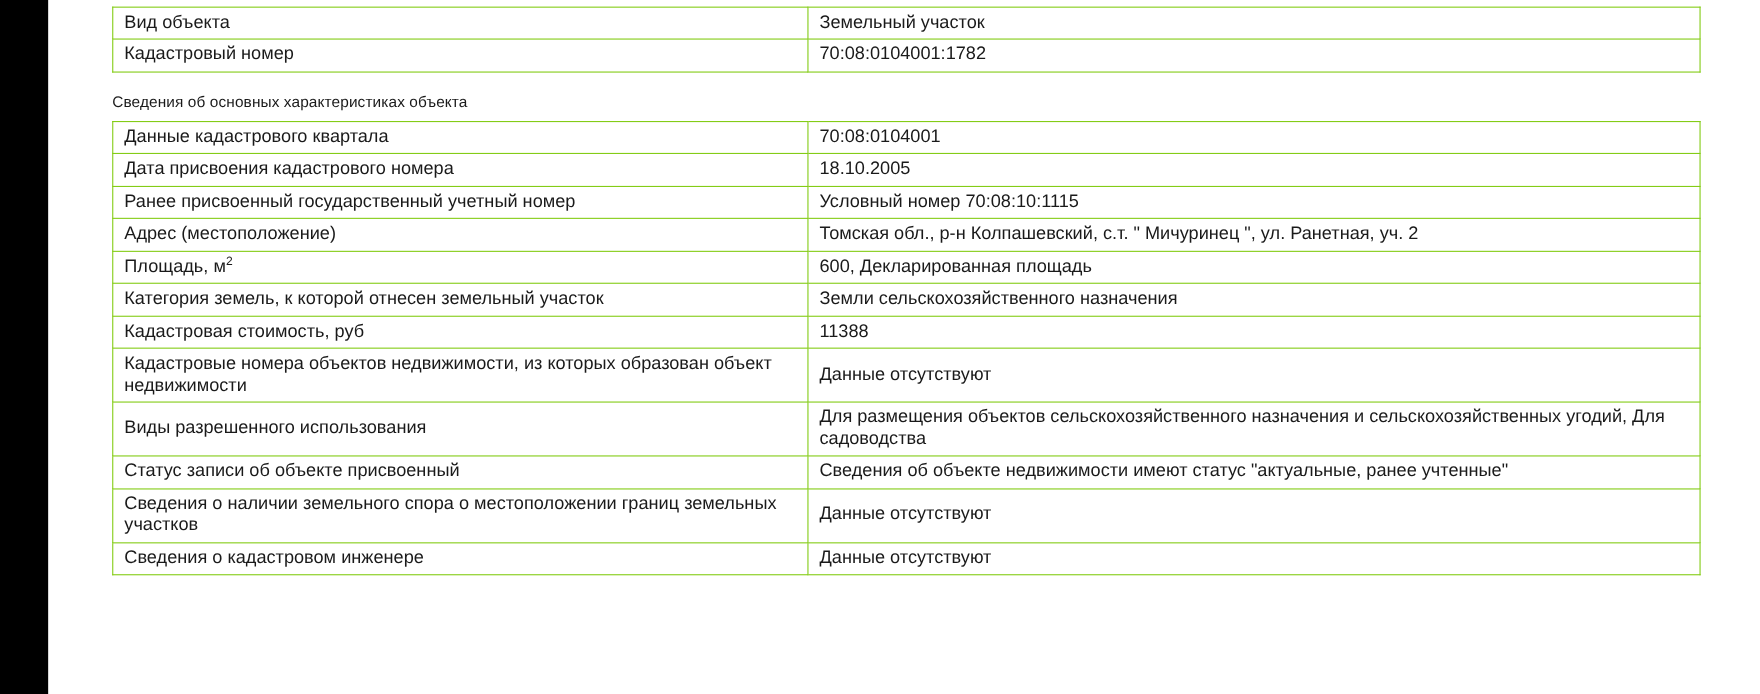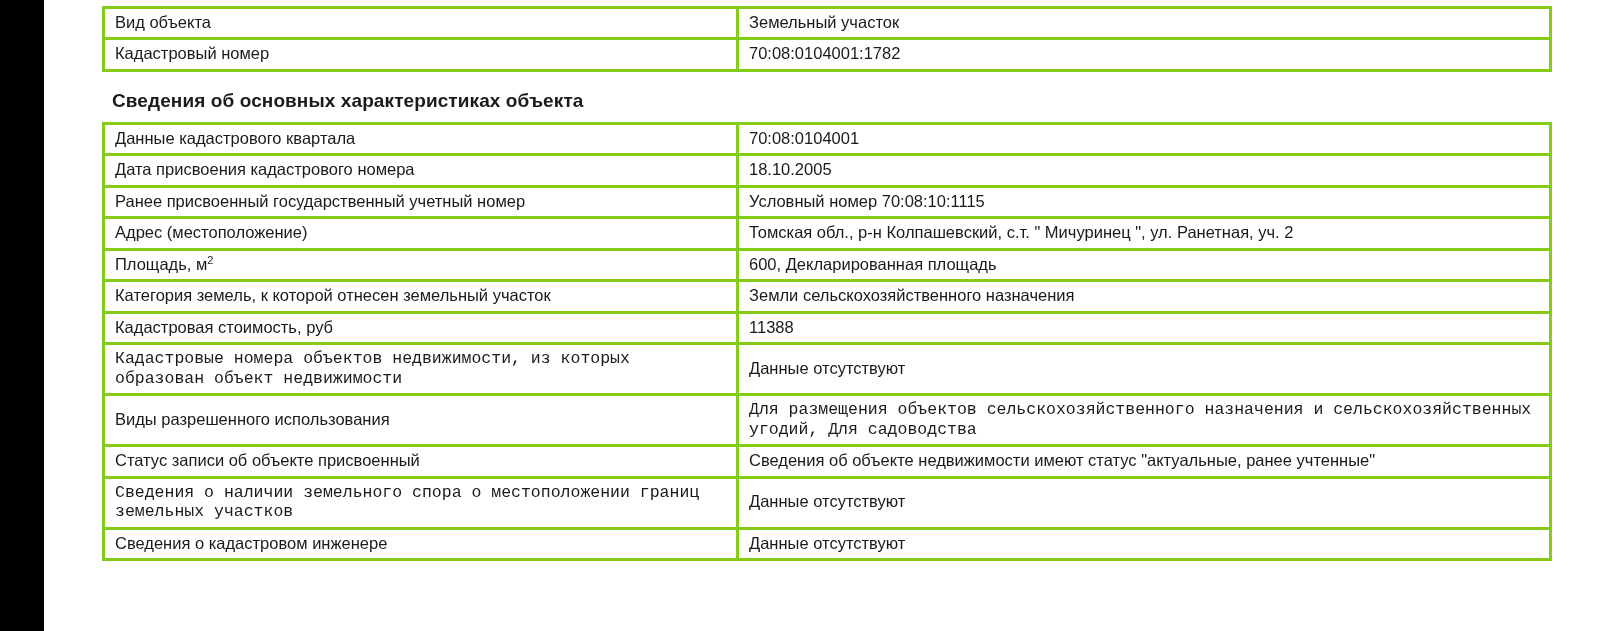--- a/index.html
+++ b/index.html
@@ -40,47 +40,46 @@
   .doc-inner {
     padding: 6px 47px 0 58px;
     box-sizing: border-box;
   }
   table.kv {
     border-collapse: collapse;
     width: 1407px;
     table-layout: fixed;
   }
   table.kv td {
-    border: 3px solid #84cc16;
+    border: 1px solid #84cc16;
     padding: 4px 8px 5px 10px;
     font-size: 16.5px;
     line-height: 1.18;
     vertical-align: middle;
     background: #ffffff;
   }
   table.kv td.k {
     width: 613px;
   }
   table.kv td.v {
     width: 792px;
   }
   .section-title {
-    font-size: 19px;
-    font-weight: bold;
-    margin: 18px 0 10px 10px;
+    font-size: 14px;
+    font-weight: normal;
+    margin: 18px 0 10px 0;
     letter-spacing: 0.1px;
   }
   .sup {
     font-size: 11px;
     vertical-align: super;
     line-height: 0;
   }
   .two-line {
     line-height: 1.16;
-    font-family: Liberation Mono, monospace;
   }
 </style>
 </head>
 <body>
 
 <div class="page">
 
   <div class="left-gutter"></div>
 
   <div class="content">

